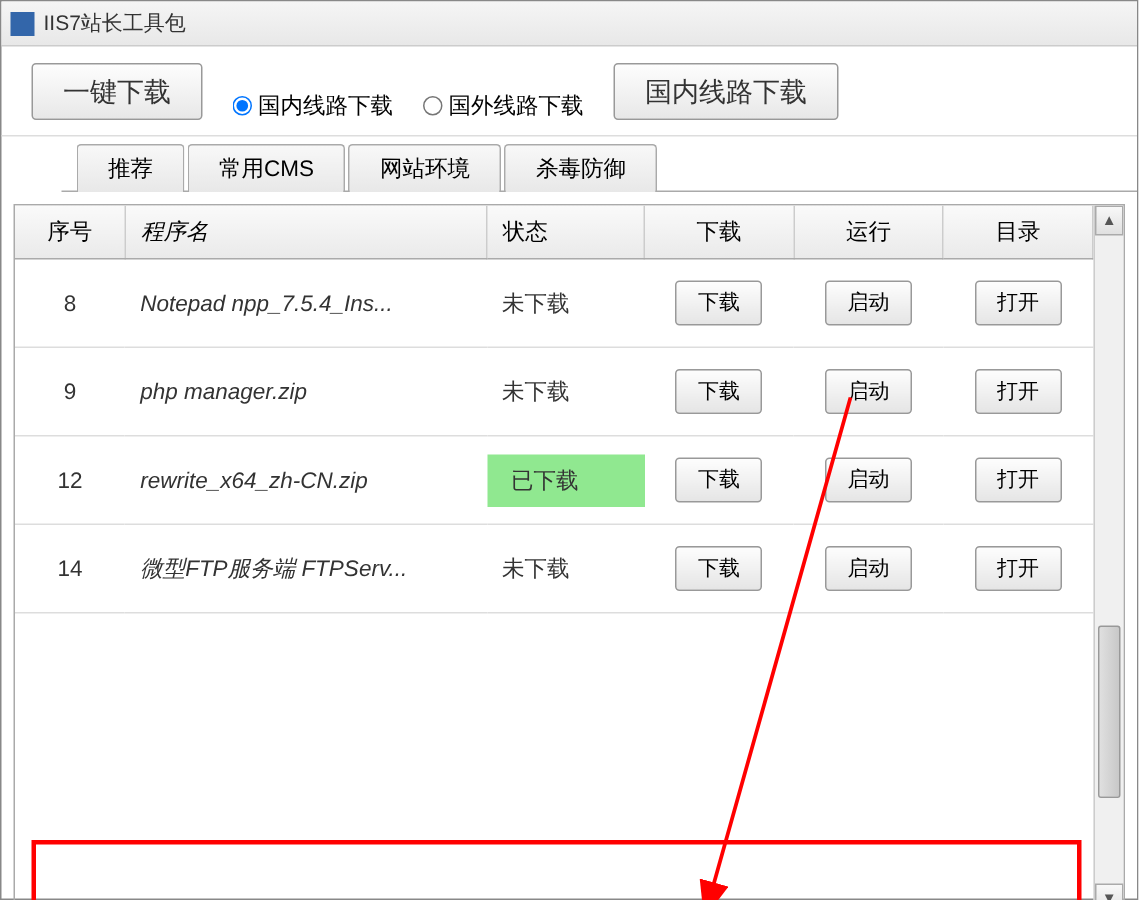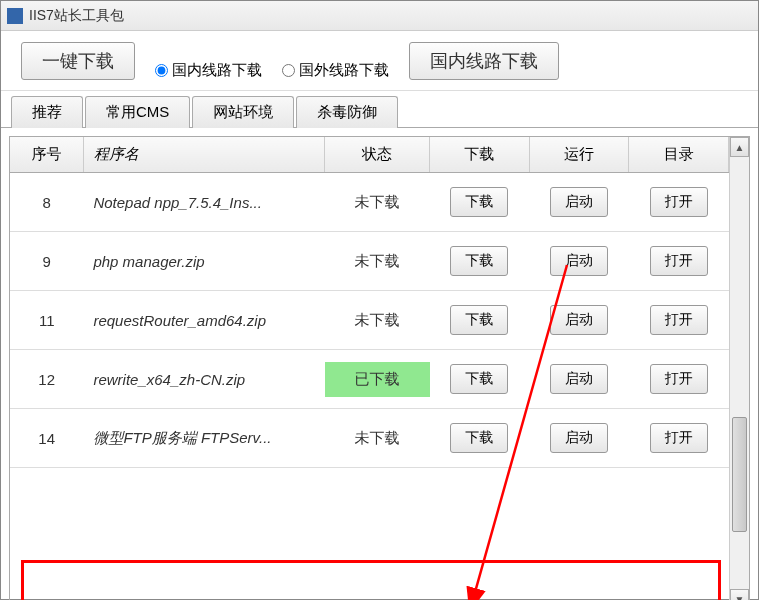--- a/index.html
+++ b/index.html
@@ -63,20 +63,21 @@
       align-items: center;
       gap: 4px;
       font-size: 15px;
       cursor: pointer;
     }
     .tabs {
       display: flex;
       padding: 0 10px;
       border-bottom: 1px solid #aaa;
       margin-top: 4px;
+      margin-left: 40px;
     }
     .tab {
       padding: 6px 20px;
       border: 1px solid #aaa;
       border-bottom: none;
       background: linear-gradient(to bottom, #f8f8f8, #e8e8e8);
       margin-right: 2px;
       cursor: pointer;
       font-size: 15px;
       border-top-left-radius: 3px;
@@ -115,21 +116,21 @@
     }
     tbody td {
       padding: 14px 10px;
       border-bottom: 1px solid #ddd;
       font-size: 15px;
       color: #333;
       vertical-align: middle;
     }
     .col-index { width: 70px; text-align: center; }
     .col-name { width: 230px; font-style: italic; }
-    .col-status { width: 100px; text-align: center; }
+    .col-status { width: 100px; }
     .col-download { width: 95px; text-align: center; }
     .col-run { width: 95px; text-align: center; }
     .col-dir { width: 95px; text-align: center; }
     tbody .col-index { text-align: center; }
     .status-downloaded {
       background: #90e890;
       display: inline-block;
       padding: 8px 16px;
       margin: -8px -10px;
       width: calc(100% + 20px);
@@ -240,28 +241,20 @@
             </tr>
             <tr>
               <td class="col-index">9</td>
               <td class="col-name">php manager.zip</td>
               <td class="col-status">未下载</td>
               <td class="col-download"><button class="cell-btn">下载</button></td>
               <td class="col-run"><button class="cell-btn">启动</button></td>
               <td class="col-dir"><button class="cell-btn">打开</button></td>
             </tr>
             <tr>
-              <td class="col-index">11</td>
-              <td class="col-name">requestRouter_amd64.zip</td>
-              <td class="col-status">未下载</td>
-              <td class="col-download"><button class="cell-btn">下载</button></td>
-              <td class="col-run"><button class="cell-btn">启动</button></td>
-              <td class="col-dir"><button class="cell-btn">打开</button></td>
-            </tr>
-            <tr>
               <td class="col-index">12</td>
               <td class="col-name">rewrite_x64_zh-CN.zip</td>
               <td class="col-status"><span class="status-downloaded">已下载</span></td>
               <td class="col-download"><button class="cell-btn">下载</button></td>
               <td class="col-run"><button class="cell-btn">启动</button></td>
               <td class="col-dir"><button class="cell-btn">打开</button></td>
             </tr>
             <tr>
               <td class="col-index">14</td>
               <td class="col-name">微型FTP服务端 FTPServ...</td>

